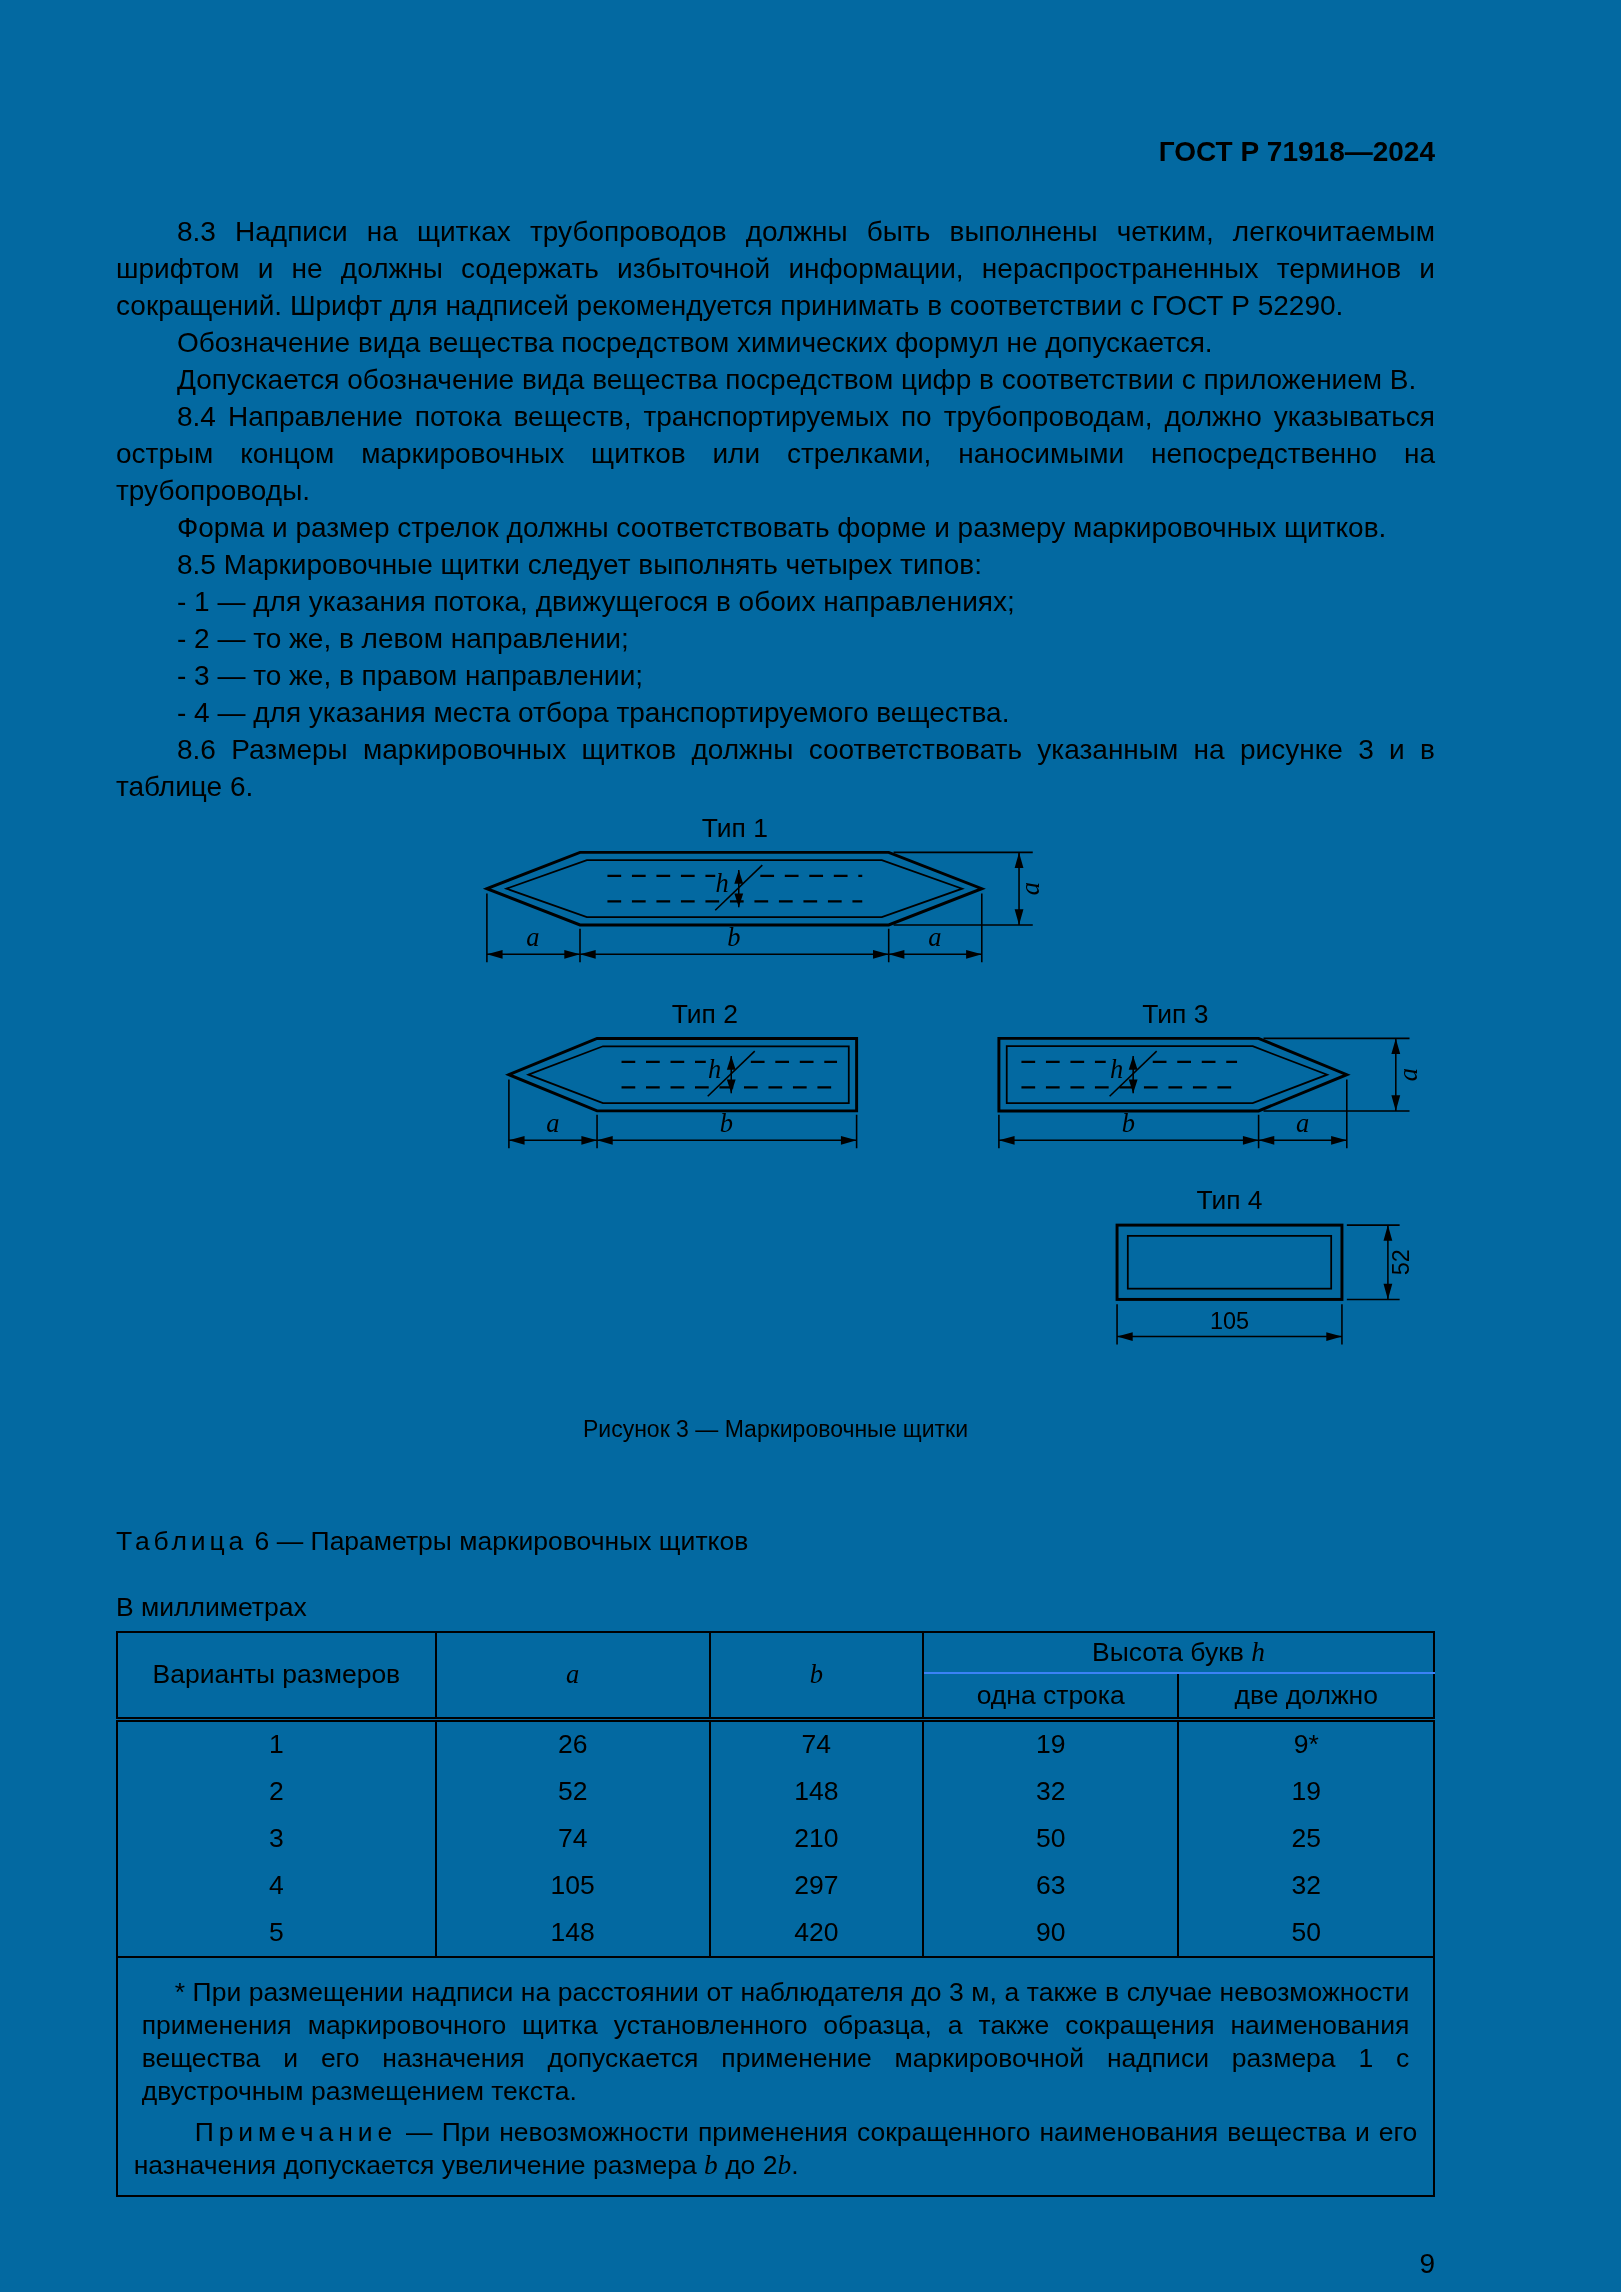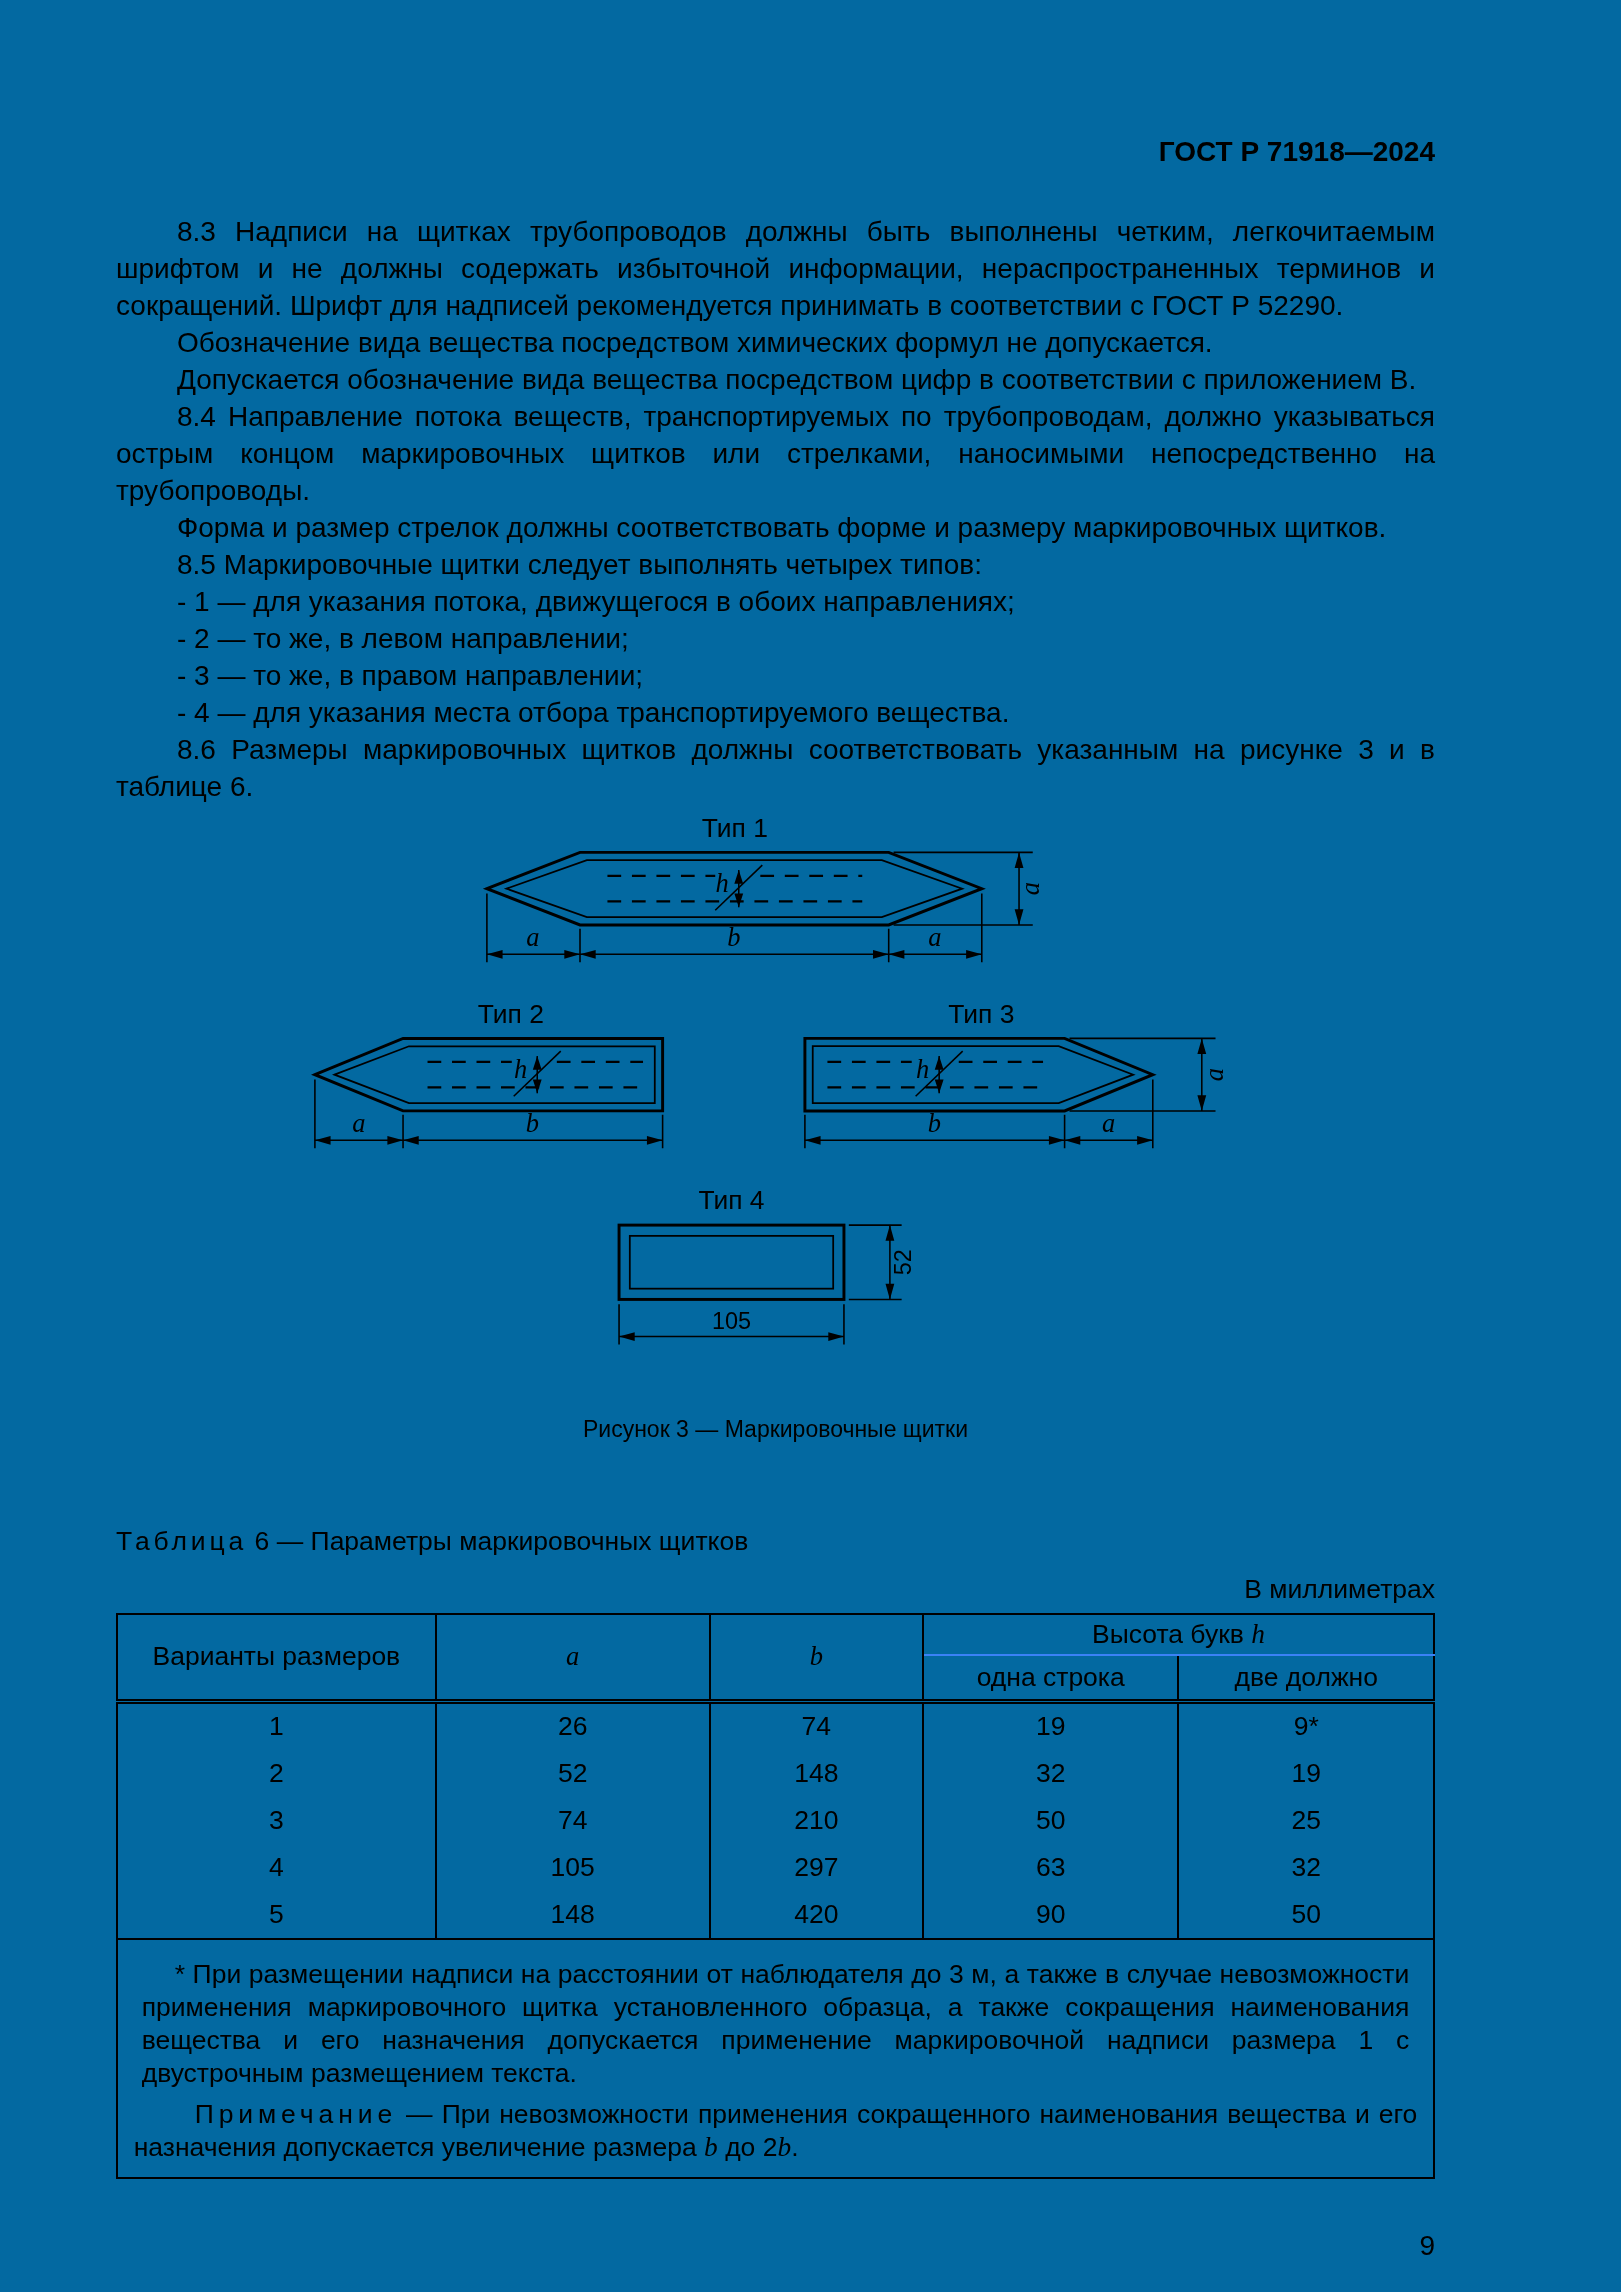--- a/index.html
+++ b/index.html
@@ -14,38 +14,38 @@
   .content { position: absolute; left: 116px; top: 135px; width: 1319px; }
 
   .doc-header { text-align: right; font-weight: 700; font-size: 28px; line-height: 33px; margin-bottom: 45px; }
 
   .para { margin: 0; font-size: 28px; line-height: 37px; text-align: justify; text-indent: 61px; }
 
   
   .figure { margin-top: 7.8px; }
   .fig-row { display: flex; justify-content: center; align-items: flex-start; }
   .fig-row.pair { gap: 108px; }
-  .fig-row + .fig-row { margin-top: 19.6px; }
+  .fig-row + .fig-row { margin-top: 19.6px; justify-content: flex-end; }
   .fig-caption { margin-top: 54px; text-align: center; font-size: 23px; }
 
   .fig-svg { display: block; }
   .fig-svg text { fill: #000; }
   .fig-label { font-size: 27px; font-family: "Liberation Sans", sans-serif; }
   .dim-var { font-size: 27px; font-style: italic; font-family: "Liberation Serif", serif; }
   .dim-num { font-size: 24px; font-family: "Liberation Sans", sans-serif; }
   .outline  { fill: none; stroke: #000; stroke-width: 3; }
   .outline2 { fill: none; stroke: #000; stroke-width: 1.8; }
   .thin { fill: none; stroke: #000; stroke-width: 1.6; }
   .dash { fill: none; stroke: #000; stroke-width: 2.4; stroke-dasharray: 14 11; }
   .arrow { fill: #000; stroke: none; }
 
   
   .table-title { margin-top: 83px; font-size: 26.5px; }
   .spaced { letter-spacing: 3.9px; }
-  .units-note { text-align: right; font-size: 26.5px; margin-top: 17px; margin-bottom: 7.8px; }
+  .units-note { font-size: 26.5px; margin-top: 35px; margin-bottom: 7.8px; }
 
   table.gost { width: 100%; border-collapse: collapse; border: 2.9px solid #000; }
   table.gost th, table.gost td {
     border-left: 2px solid #000; border-right: 2px solid #000;
     font-weight: 400; text-align: center; vertical-align: middle; font-size: 26.5px;
   }
   table.gost thead { border-bottom: 5.9px double #000; }
   table.gost thead th { padding: 11.8px 7.8px; }
   table.gost th.th-span { border-bottom: 2px solid #3b82f6; padding: 4px; }
   table.gost thead tr + tr th { padding: 5.9px 7.8px; }

